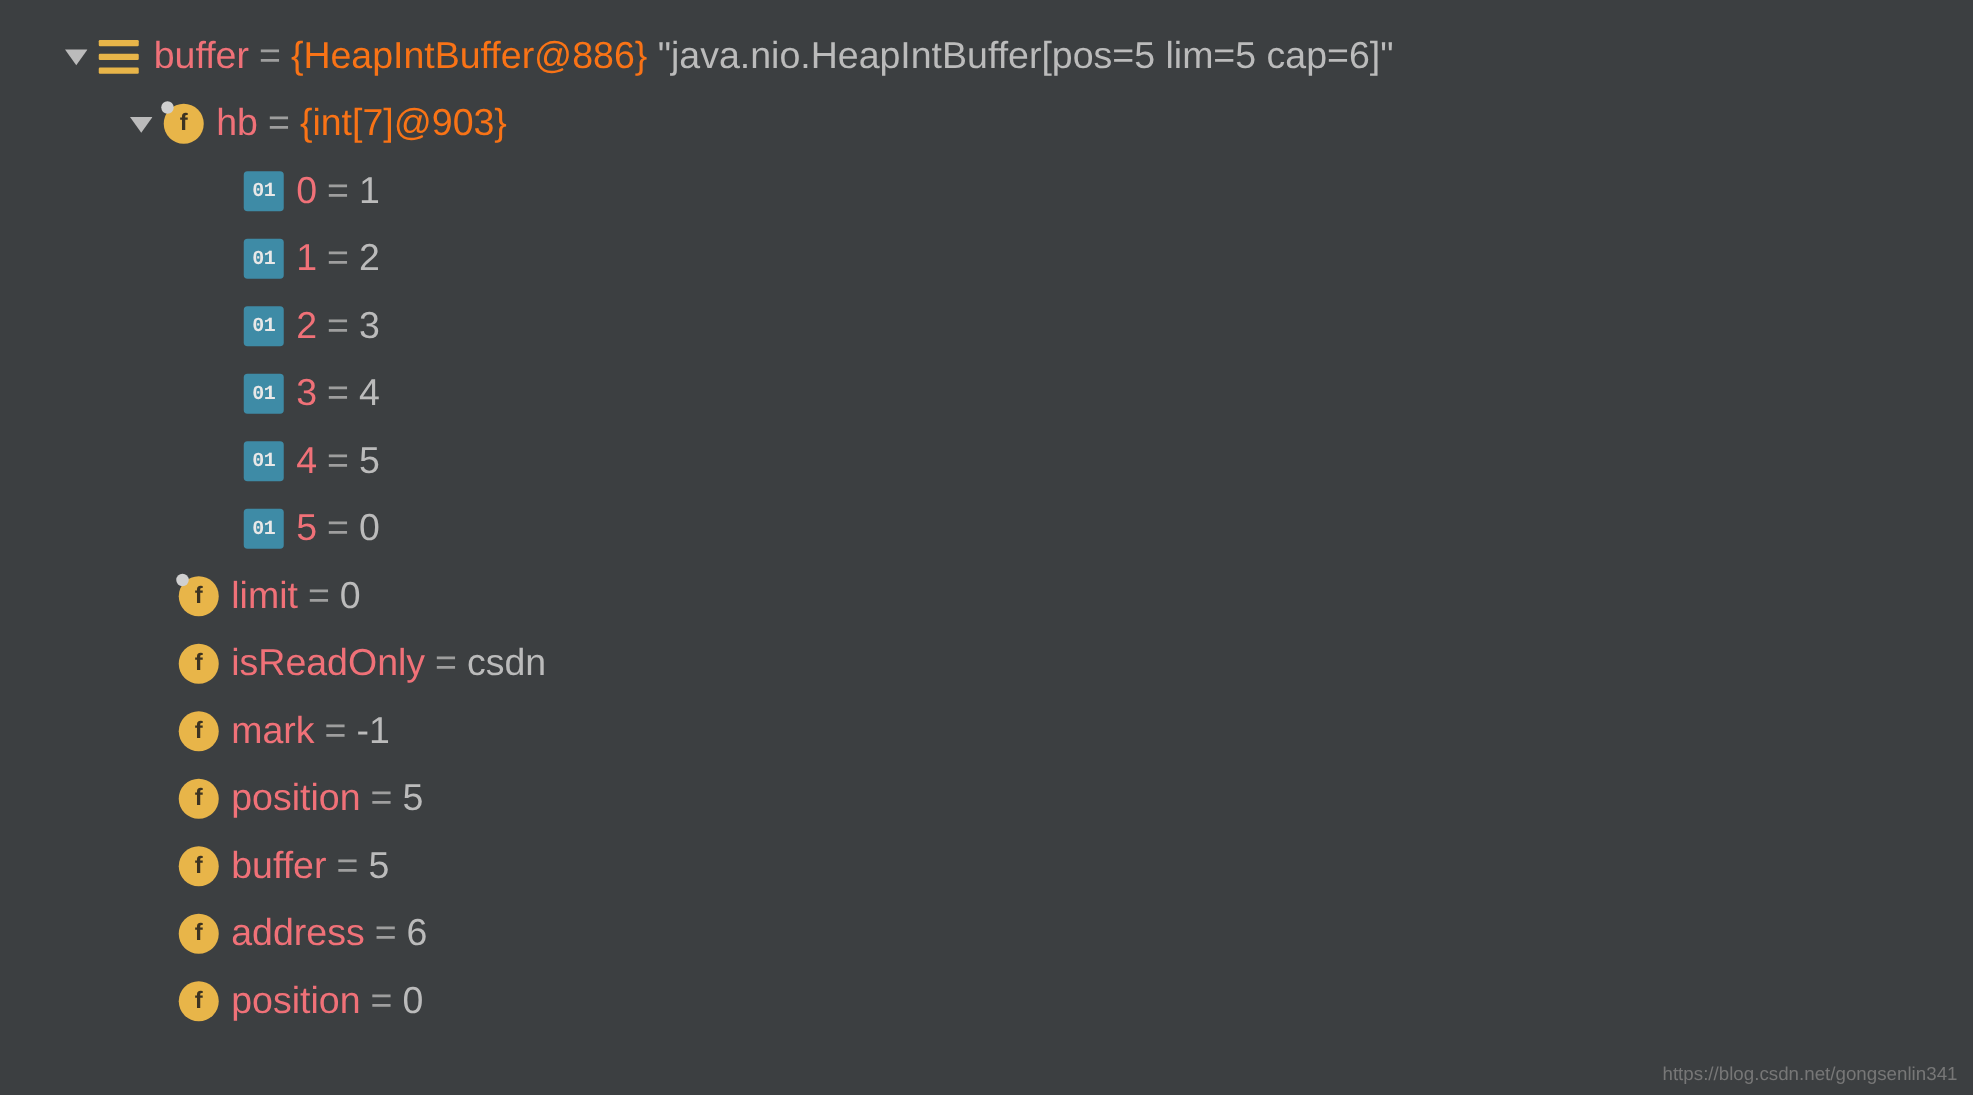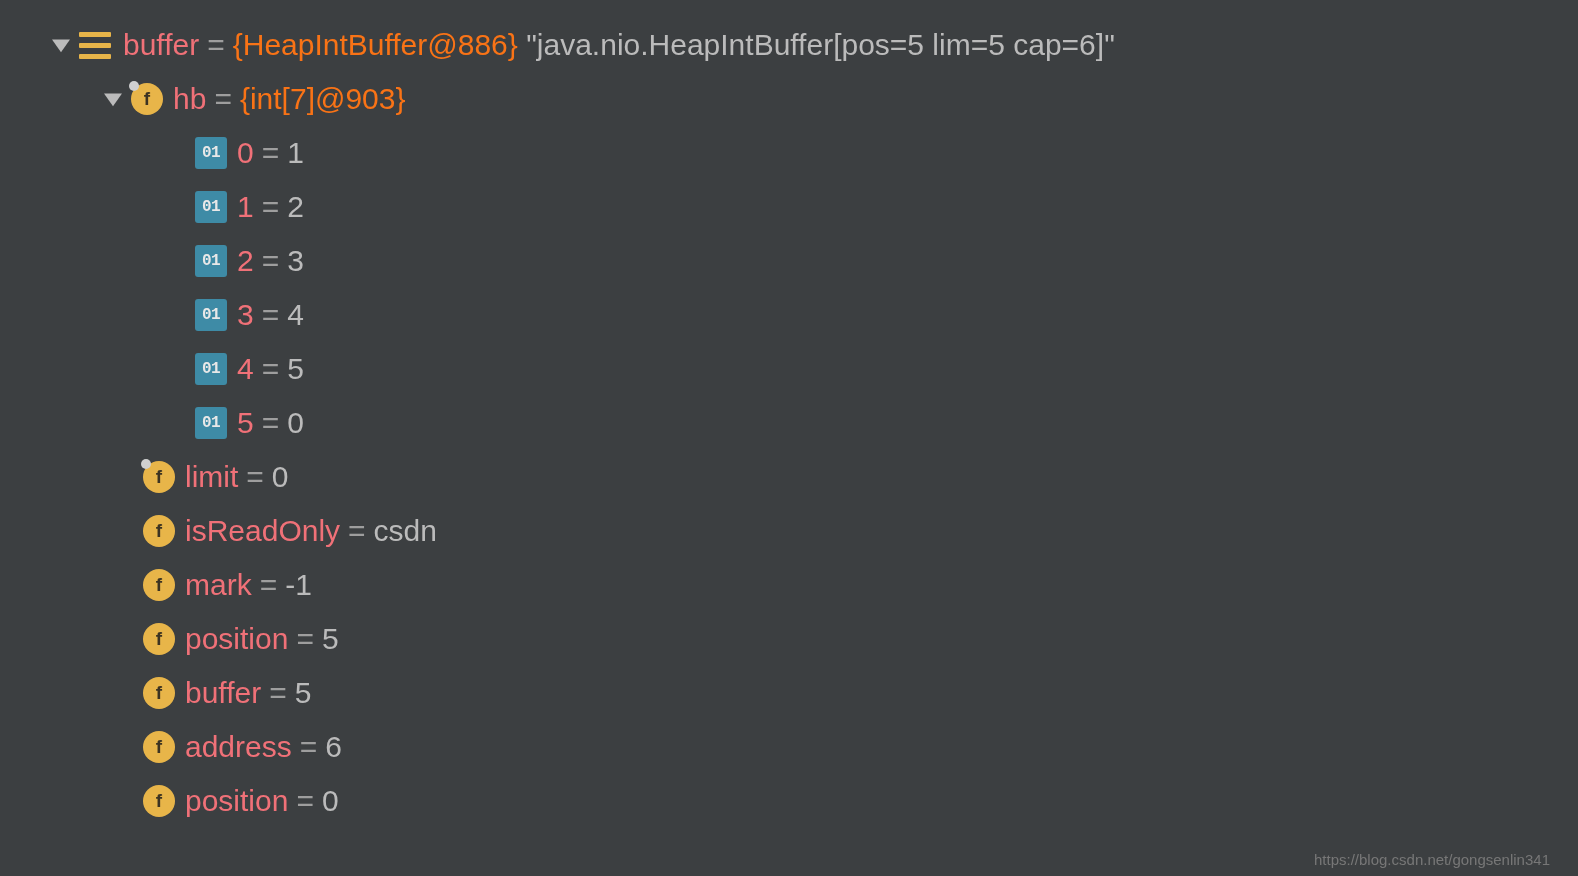--- a/index.html
+++ b/index.html
@@ -87,21 +87,21 @@
       top: -2px;
       left: -2px;
       width: 10px;
       height: 10px;
       background: #d0d0d0;
       border-radius: 50%;
     }
     .watermark {
       position: absolute;
       bottom: 8px;
-      right: 28px;
+      right: 12px;
       font-size: 15px;
       color: #777;
       font-family: Arial, sans-serif;
     }
   </style>
 </head>
 <body>
 
 <div class="tree">
 

